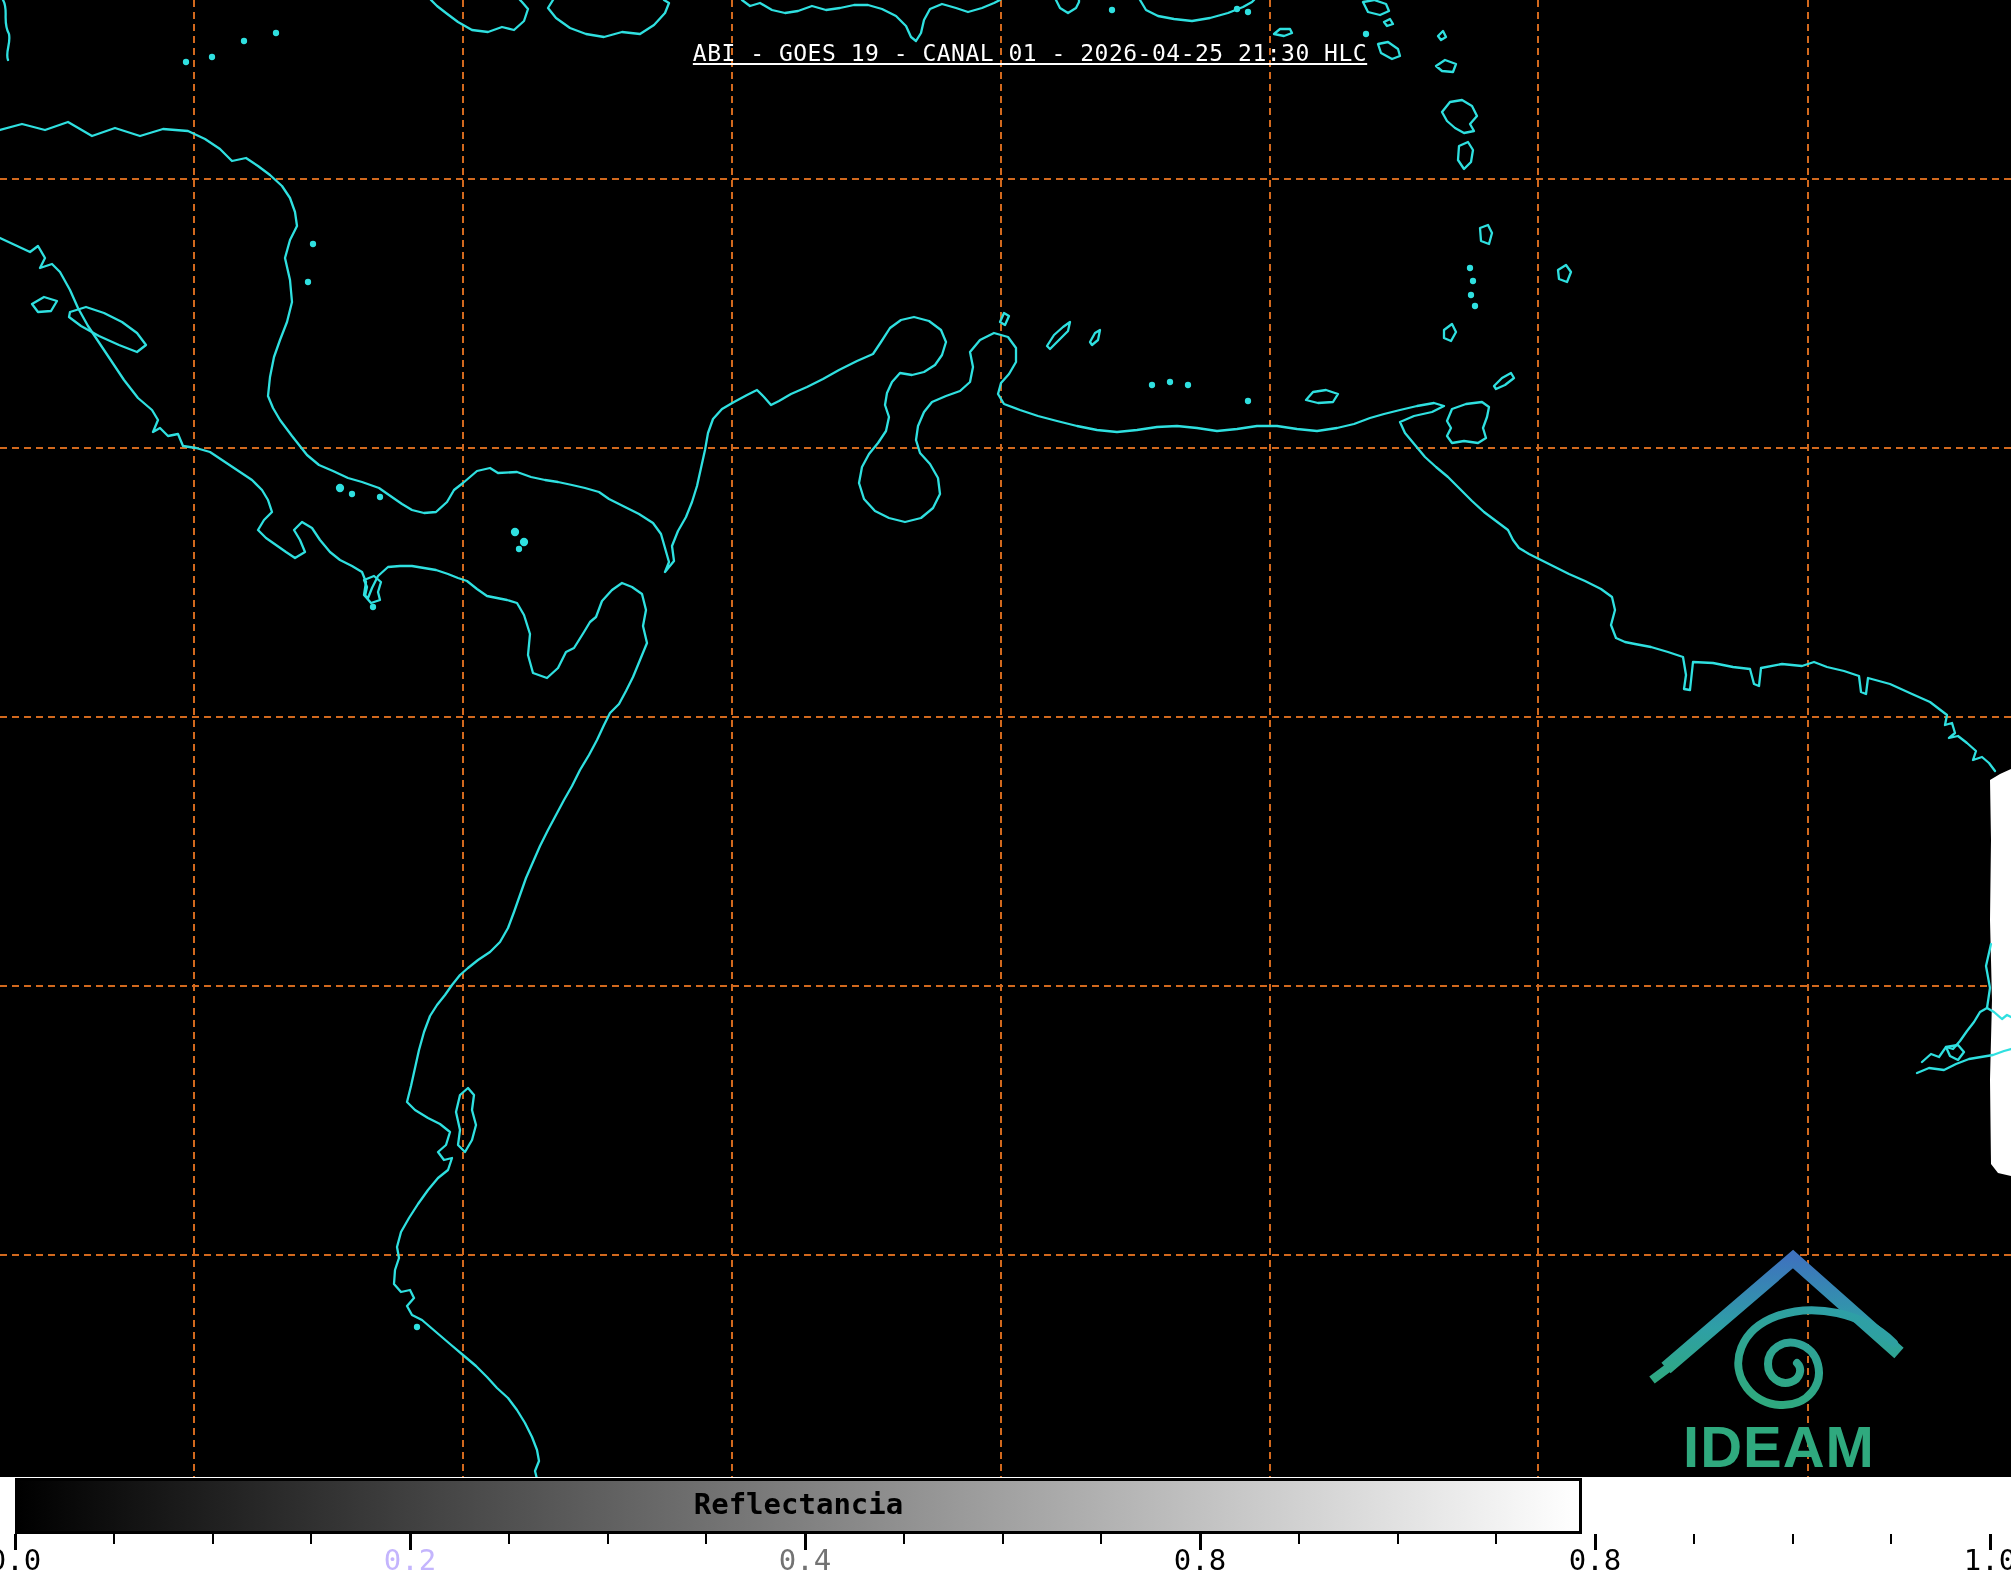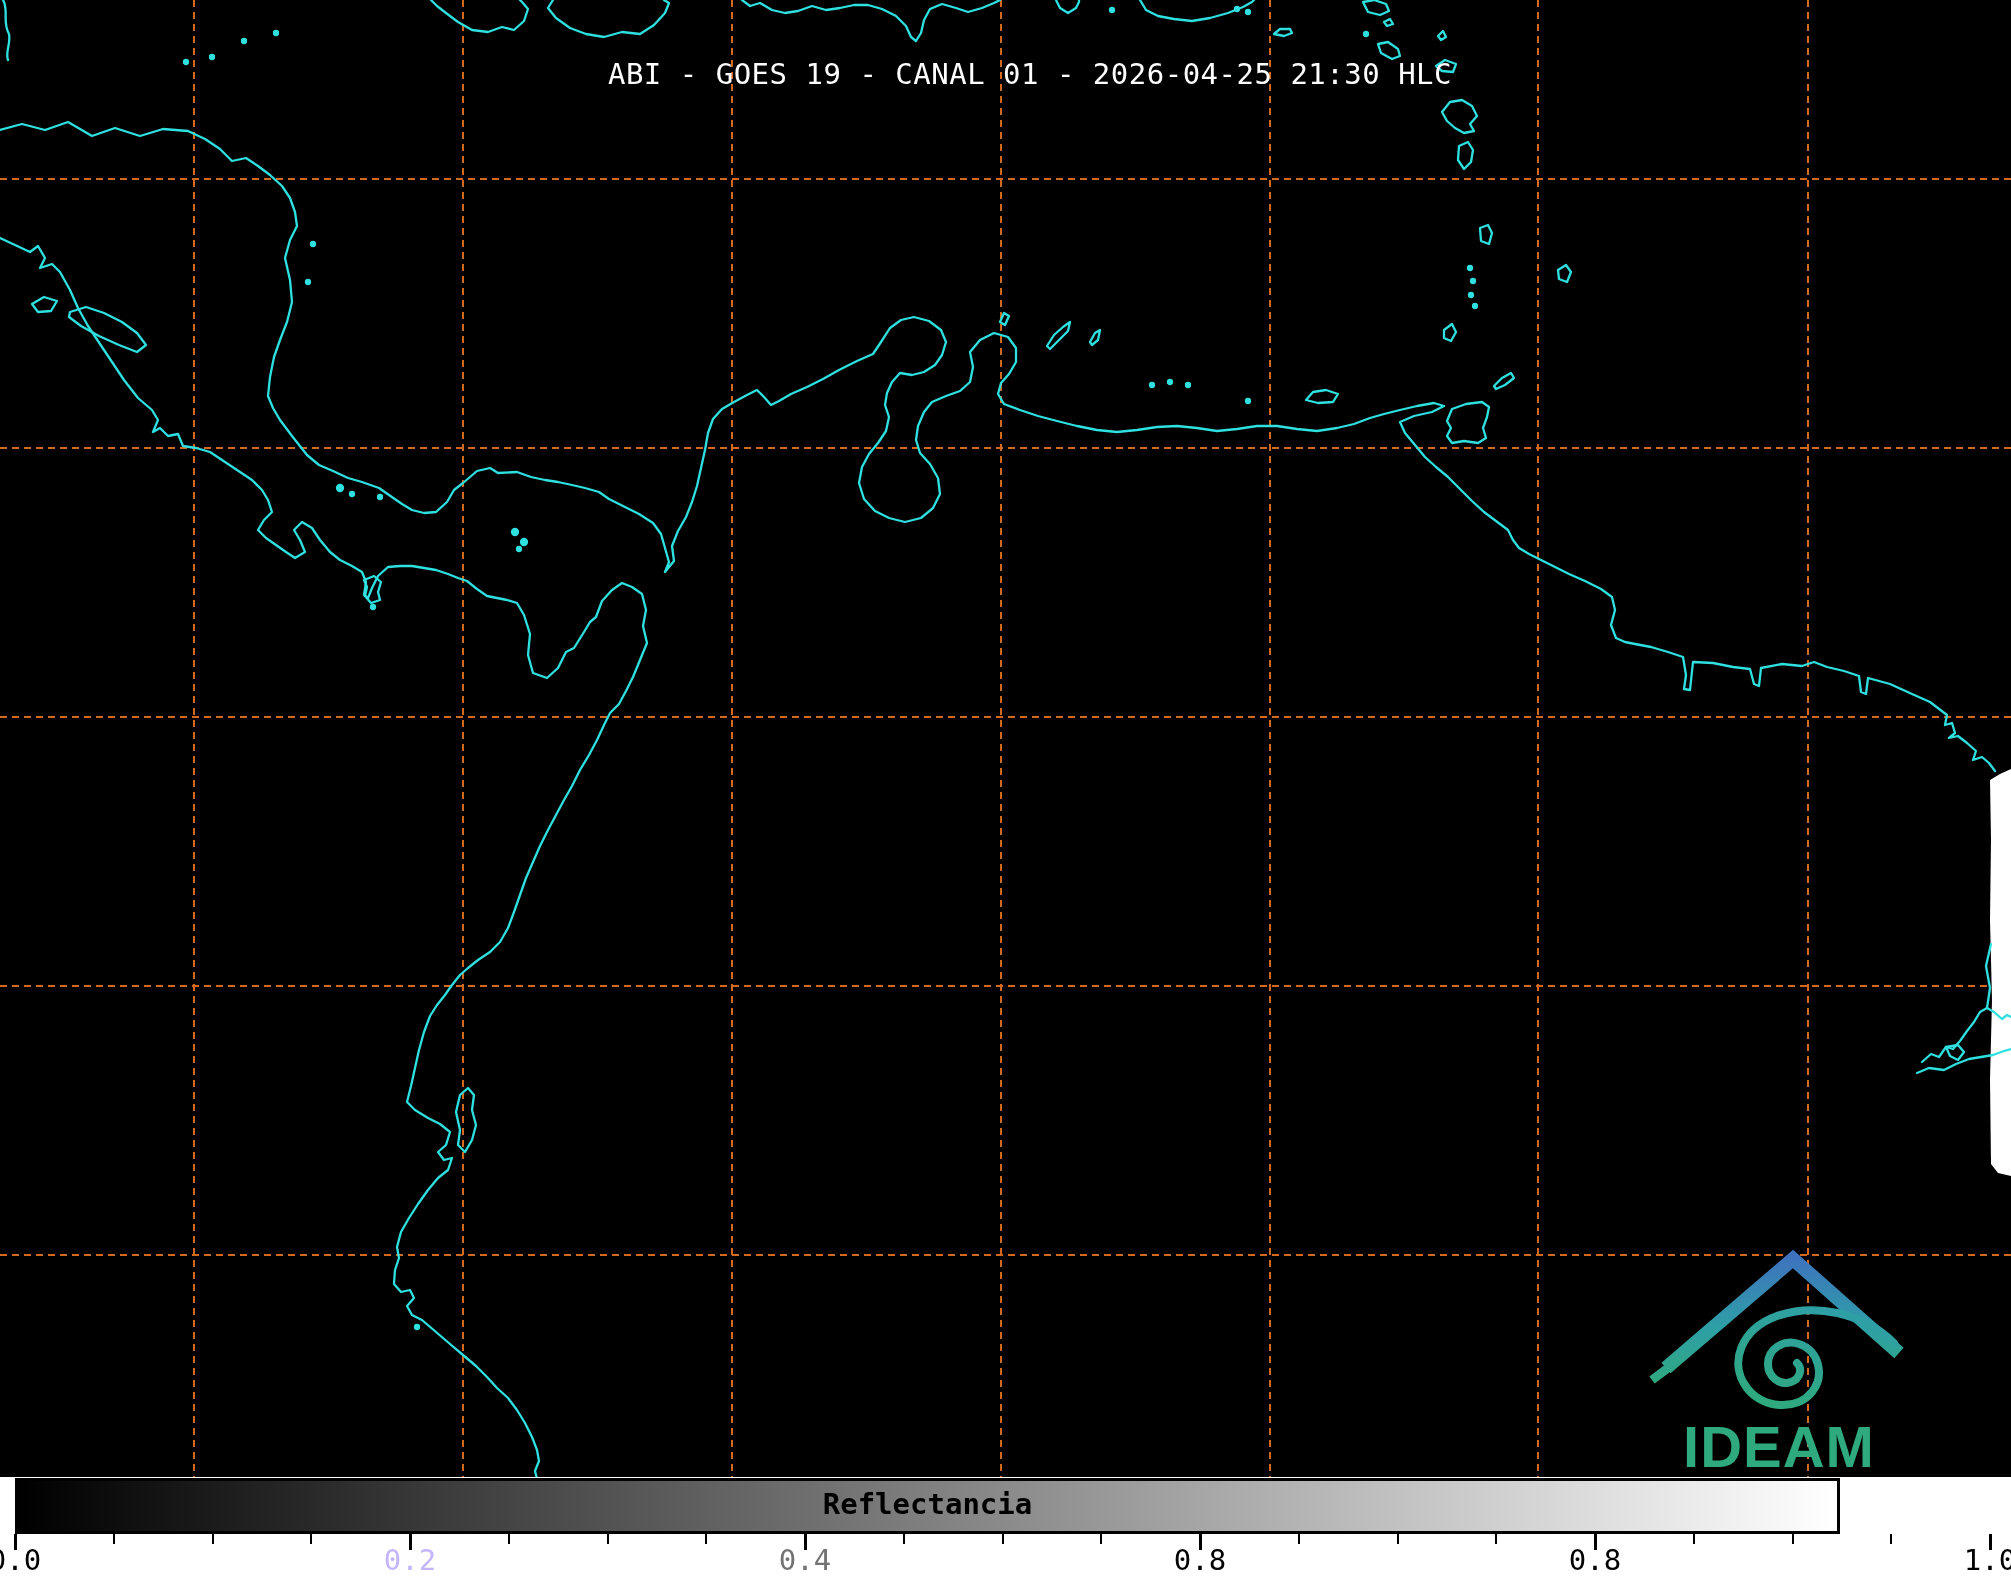--- a/index.html
+++ b/index.html
@@ -2,26 +2,26 @@
 <html><head>
 <meta charset="utf-8">
 <style>
   html,body{margin:0;padding:0;}
   body{
     width:2011px;height:1577px;position:relative;overflow:hidden;
     background:#000;font-family:"DejaVu Sans Mono", monospace;
   }
   #map-svg{position:absolute;left:0;top:0;}
   #image-title{
-    position:absolute;top:57px;left:1030px;transform:translateX(-50%);
-    font-size:29px;white-space:nowrap;letter-spacing:0.5px;z-index:5;
+    position:absolute;top:40px;left:1030px;transform:translateX(-50%);
+    font-size:23px;white-space:nowrap;letter-spacing:0.5px;z-index:5;text-decoration:underline;
   }
   #bottom-strip{position:absolute;left:0;top:1477px;width:2011px;height:100px;z-index:2;}
   #colorbar{
-    position:absolute;left:15px;top:1478px;width:1825px;height:56px;
+    position:absolute;left:15px;top:1478px;width:1567px;height:56px;
     box-sizing:border-box;border:3px solid #000;z-index:3;
   }
   #colorbar-label{
     position:absolute;left:0;right:0;top:6px;text-align:center;
     font-weight:bold;font-size:29px;z-index:4;
   }
   #colorbar-ticks{position:absolute;left:15px;top:1534px;width:1975px;height:20px;z-index:3;}
   .tickmark{position:absolute;top:0;background:#000;}
   .tickmark.major{width:3px;height:16px;}
   .tickmark.minor{width:2px;height:10px;}

